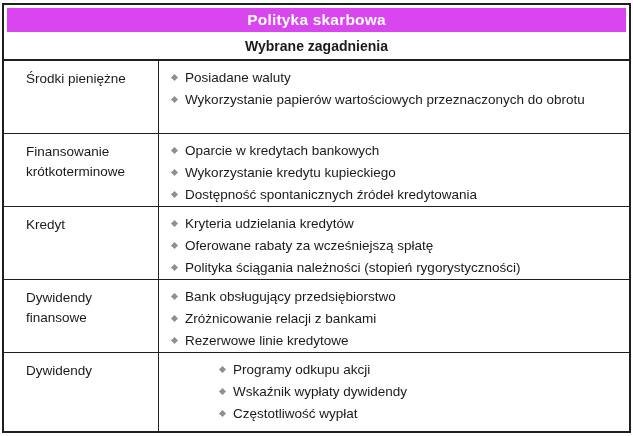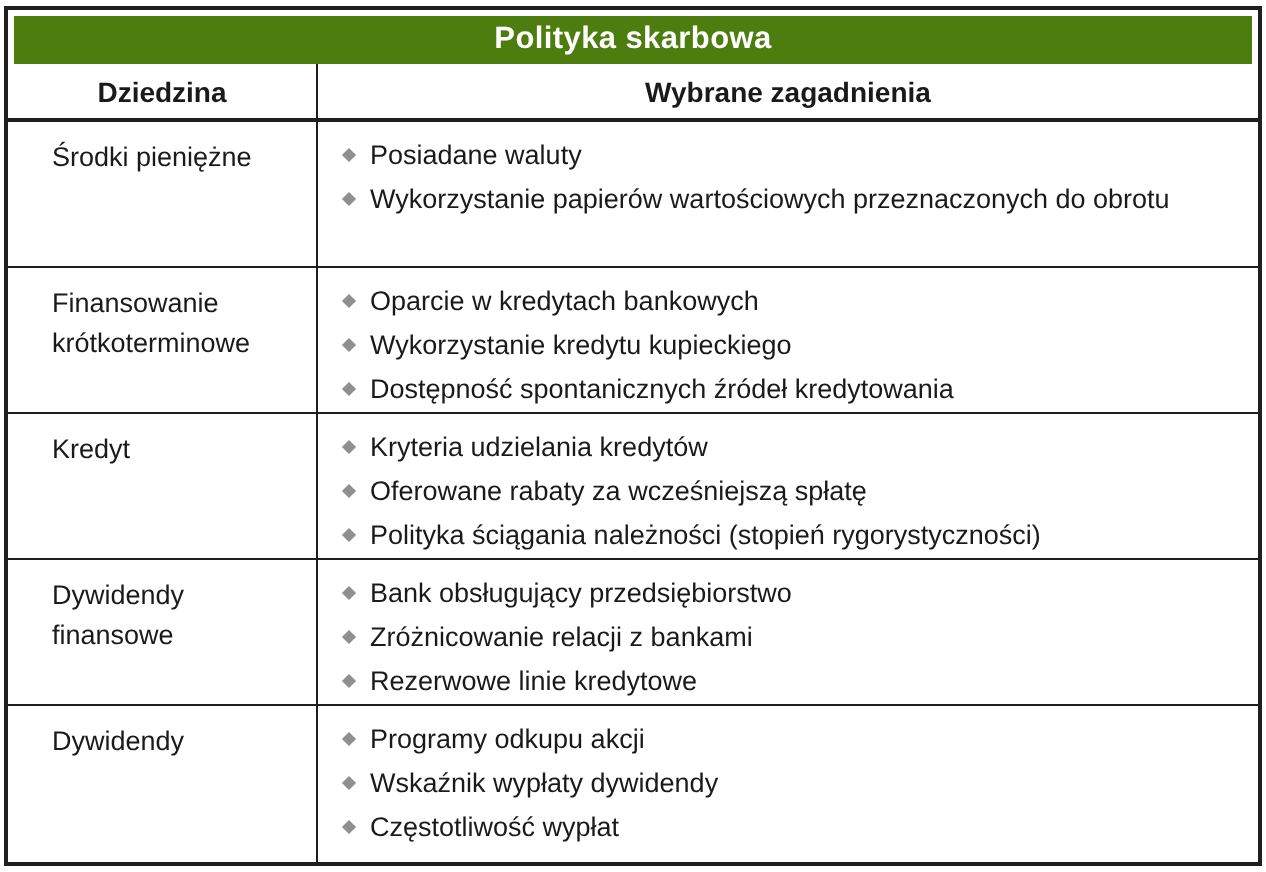--- a/index.html
+++ b/index.html
@@ -25,21 +25,21 @@
     border: 2.5px solid #1f1f1f;
     box-sizing: border-box;
     background: #ffffff;
     display: flex;
     flex-direction: column;
     overflow: hidden;
   }
   .title-band {
     height: 24px;
     margin: 3px 3px 0 3px;
-    background: #4d7c0f;
+    background: #d946ef;
     color: #ffffff;
     font-weight: bold;
     font-size: 15.5px;
     line-height: 24px;
     text-align: center;
     letter-spacing: 0.2px;
     flex: 0 0 auto;
   }
   .header-row {
     display: flex;
@@ -70,20 +70,21 @@
   }
   .row {
     display: flex;
     border-bottom: 1.5px solid #1f1f1f;
     min-height: 72.5px;
     box-sizing: border-box;
   }
   .row:last-child {
     border-bottom: none;
     flex: 1;
+    gap: 48px;
   }
   .cell-domain {
     width: 155px;
     box-sizing: border-box;
     border-right: 1.5px solid #1f1f1f;
     padding: 8px 8px 0 22px;
     font-size: 13.5px;
     line-height: 1.5;
   }
   .cell-topics {
@@ -108,21 +109,20 @@
 </style>
 </head>
 <body>
 
 <div class="canvas">
   <div class="frame">
 
     <div class="title-band">Polityka skarbowa</div>
 
     <div class="header-row">
-      <div class="header-cell-domain">Dziedzina</div>
       <div class="header-cell-topics">Wybrane zagadnienia</div>
     </div>
 
     <div class="rows">
 
       <div class="row">
         <div class="cell-domain">Środki pieniężne</div>
         <div class="cell-topics">
           <div class="bullet-item"><span class="bullet"></span><span>Posiadane waluty</span></div>
           <div class="bullet-item"><span class="bullet"></span><span>Wykorzystanie papierów wartościowych przeznaczonych do obrotu</span></div>

